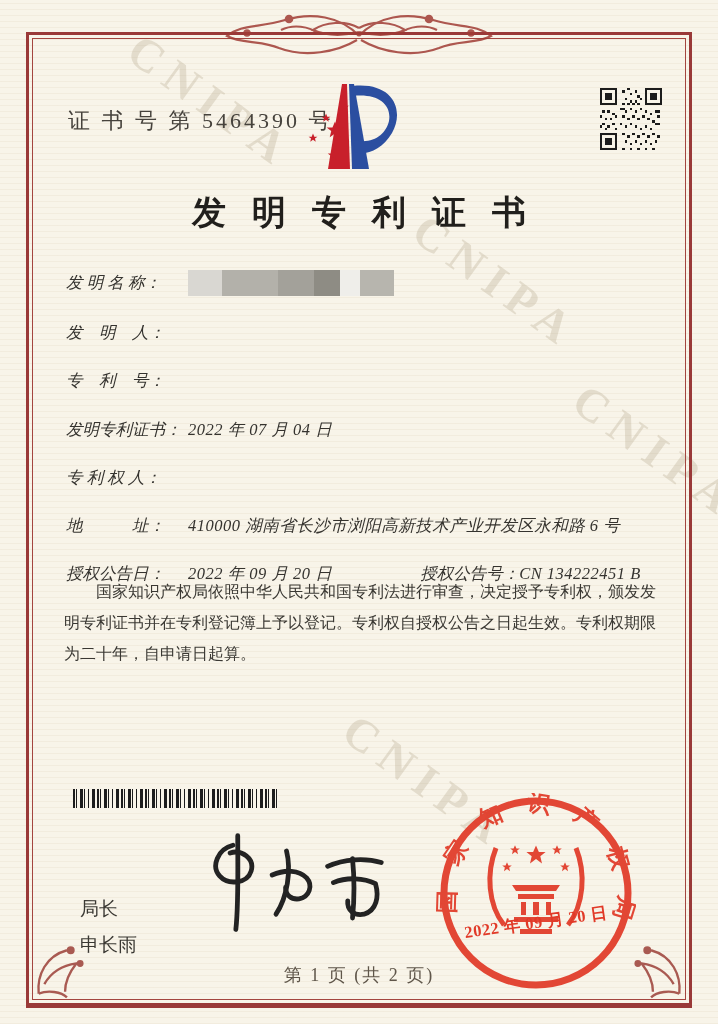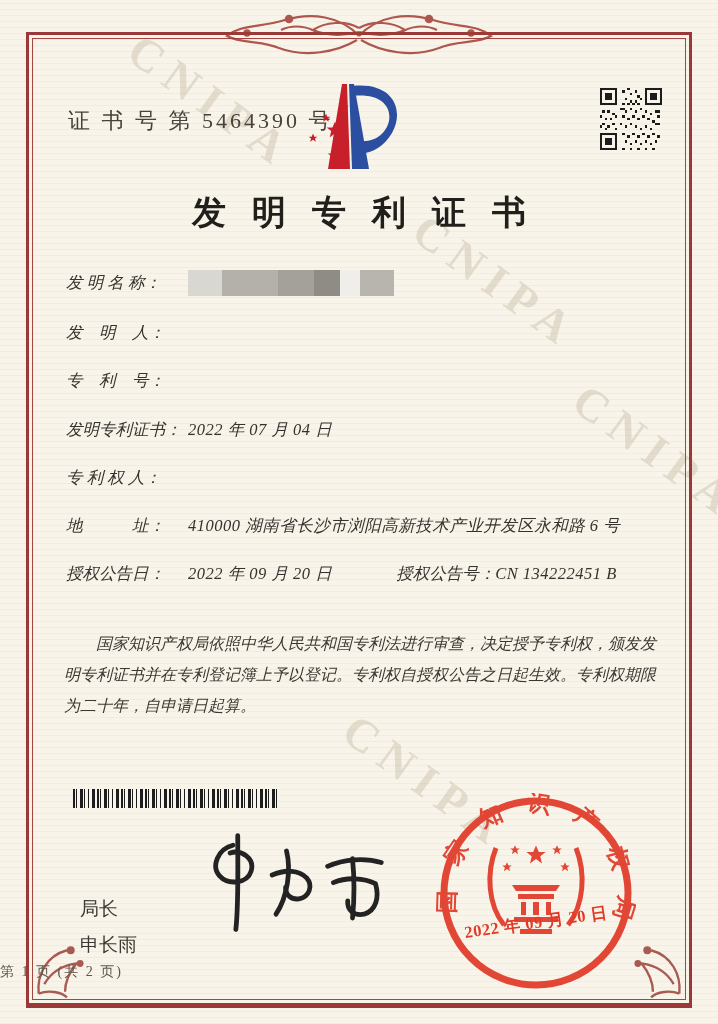--- a/index.html
+++ b/index.html
@@ -40,41 +40,41 @@
     font-size:34px;font-weight:600;color:#211f1c;
     letter-spacing:26px;text-indent:26px;
   }
   
   .fields{position:absolute;left:66px;top:272px;width:600px;}
   .frow{display:flex;align-items:flex-start;margin-bottom:26px;font-size:16.5px;color:#35332f;line-height:1.35;font-style:italic;}
   .flabel{flex:0 0 122px;white-space:nowrap;}
   .fvalue{letter-spacing:.5px;}
   .redacted{display:flex;height:26px;margin-top:-2px;}
   .redacted span{display:block;height:100%;}
-  .grant-row .flabel2{margin-left:64px;white-space:nowrap;}
-  
-  .body-text{position:absolute;left:64px;top:628px;width:592px;font-size:16px;line-height:1.95;color:#3a3833;text-align:justify;font-style:italic;}
+  .grant-row .flabel2{margin-left:88px;white-space:nowrap;}
+  
+  .body-text{position:absolute;left:64px;top:576px;width:592px;font-size:16px;line-height:1.95;color:#3a3833;text-align:justify;}
   .body-text p{margin:0;text-indent:2em;}
   
   .barcode{
     position:absolute;left:73px;top:789px;width:205px;height:19px;
     background:repeating-linear-gradient(90deg,
       #1d1d1d 0 2px, #f8f4e9 2px 3px, #1d1d1d 3px 4px, #f8f4e9 4px 7px,
       #1d1d1d 7px 10px, #f8f4e9 10px 11px, #1d1d1d 11px 12px, #f8f4e9 12px 15px,
       #1d1d1d 15px 16px, #f8f4e9 16px 19px, #1d1d1d 19px 22px, #f8f4e9 22px 24px);
   }
   .signer{position:absolute;left:80px;top:891px;font-size:19px;color:#3a3833;line-height:1.9;}
   .signature{position:absolute;left:188px;top:830px;width:220px;height:110px;}
   .seal{position:absolute;left:436px;top:793px;width:200px;height:200px;opacity:.93;}
   .seal-date{
     position:absolute;left:436px;top:912px;width:200px;text-align:center;
     color:#e13a28;font-size:16.5px;font-weight:600;letter-spacing:.5px;
     transform:rotate(-8deg);
   }
-  .page-indicator{position:absolute;left:0;top:963px;width:100%;text-align:left;font-size:14px;color:#5f564a;letter-spacing:2px;}
+  .page-indicator{position:absolute;left:0;top:963px;width:100%;text-align:center;font-size:18px;color:#5f564a;letter-spacing:2px;}
 </style>
 </head>
 <body>
 
 <div class="page">
 
   <div class="wm" style="left:115px;top:75px">CNIPA</div>
   <div class="wm" style="left:400px;top:255px">CNIPA</div>
   <div class="wm" style="left:560px;top:425px">CNIPA</div>
   <div class="wm" style="left:330px;top:755px">CNIPA</div>

